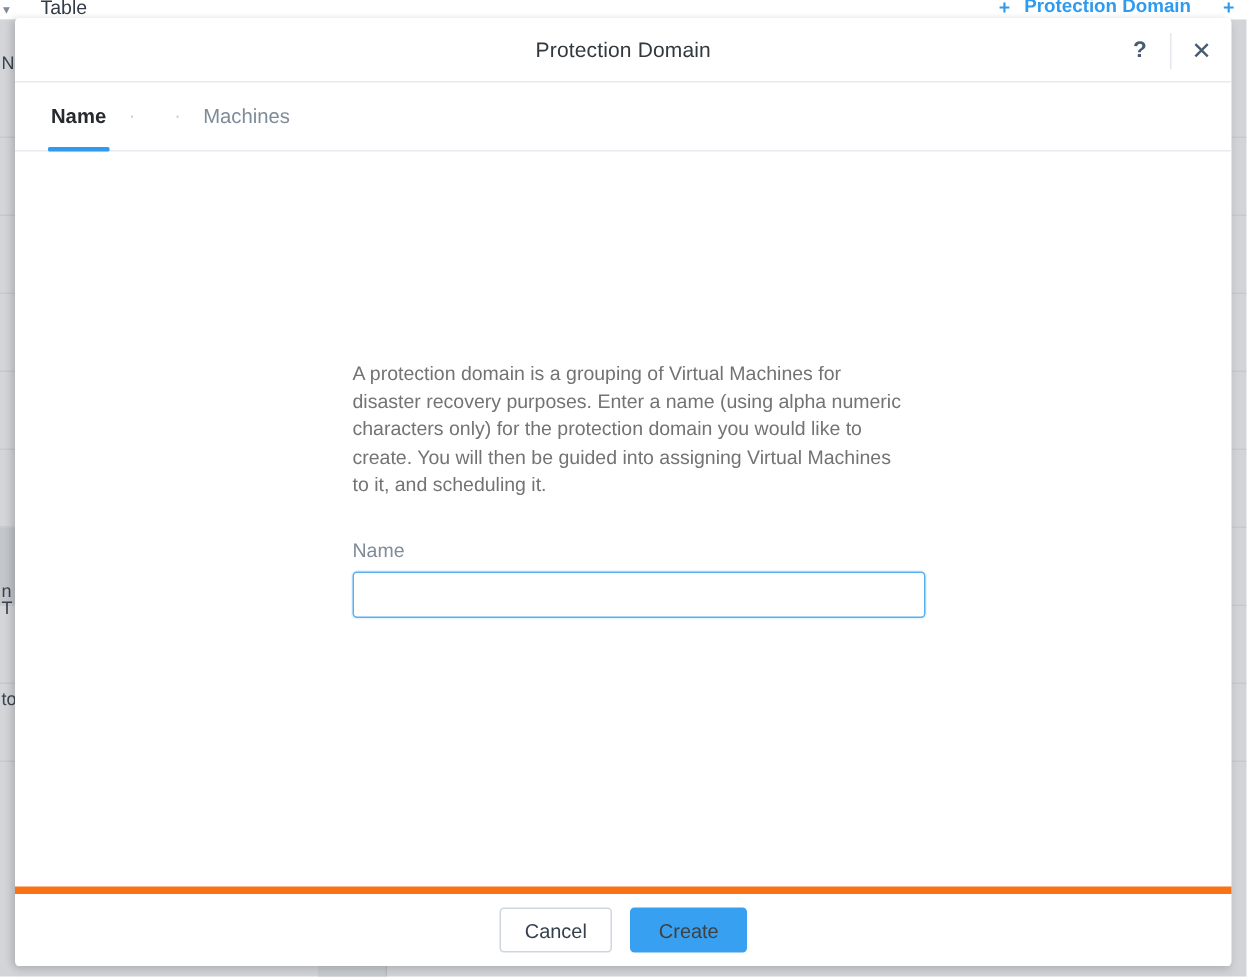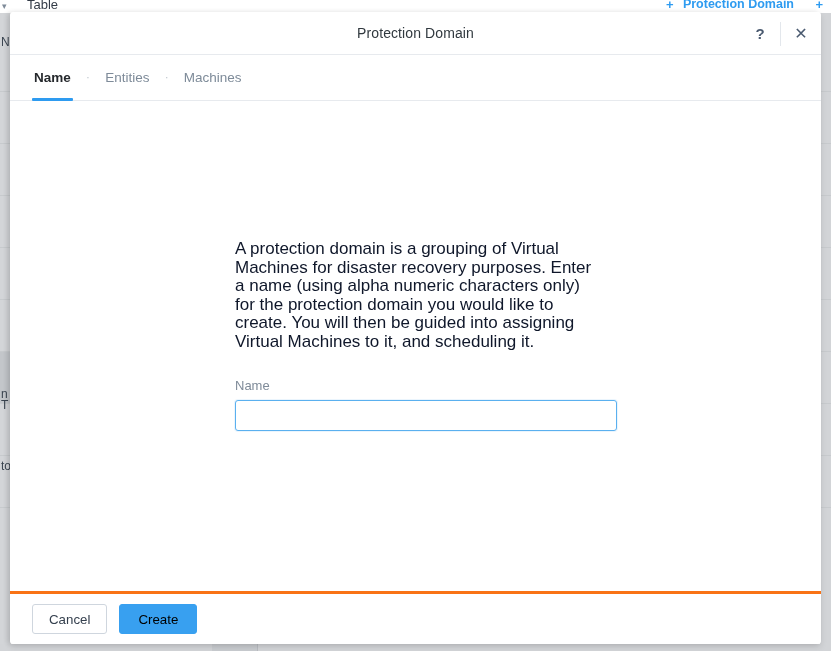--- a/index.html
+++ b/index.html
@@ -182,23 +182,23 @@
     position: relative;
     overflow: hidden;
   }
   .body-inner {
     position: absolute;
     left: 225px;
     top: 139px;
     width: 392px;
   }
   .intro-text {
-    font-size: 17px;
+    font-size: 13px;
     line-height: 18.6px;
-    color: #0f172a;
+    color: #737373;
     margin: 0 0 26px 0;
     width: 368px;
   }
   .field-label {
     font-size: 13px;
     color: #7f8b99;
     margin-bottom: 7px;
   }
   .name-input {
     width: 382px;
@@ -212,24 +212,24 @@
     outline: none;
     background: #fff;
     box-shadow: 0 0 0 1px rgba(90,176,239,0.12);
   }
   .name-input::placeholder { color: #b6bdc6; }
 
   
   .modal-footer {
     flex: none;
     height: 53px;
-    border-top: 3px solid #f97316;
-    display: flex;
-    align-items: center;
-    justify-content: flex-start;
+    border-top: 5px solid #f97316;
+    display: flex;
+    align-items: center;
+    justify-content: center;
     padding: 0 22px;
     gap: 12px;
   }
   .btn {
     height: 30px;
     border-radius: 3px;
     font-size: 13.3px;
     font-family: "Liberation Sans", sans-serif;
     cursor: pointer;
     display: inline-flex;
@@ -241,21 +241,21 @@
     padding: 0 16px;
     background: #ffffff;
     border: 1px solid #cfd6de;
     color: #35404e;
   }
   .btn-primary {
     min-width: 71px;
     padding: 0 18px;
     background: #38a0f0;
     border: 1px solid #38a0f0;
-    color: #000000;
+    color: #404040;
   }
 </style>
 </head>
 <body>
 
 <div id="bg-page">
 
   <div class="bg-topbar">
     <span class="bg-view-chevron">▾</span>
     <span class="bg-view-label">Table</span>
@@ -313,23 +313,20 @@
     </div>
   </div>
 
   <div class="tabs-bar">
     <div class="tab active">
       <span>Name</span>
     </div>
     <div class="tab-sep">
       <span>·</span>
     </div>
-    <div class="tab">
-      <span>Entities</span>
-    </div>
     <div class="tab-sep">
       <span>·</span>
     </div>
     <div class="tab">
       <span>Machines</span>
     </div>
   </div>
 
   <div class="modal-body">
     <div class="body-inner">

